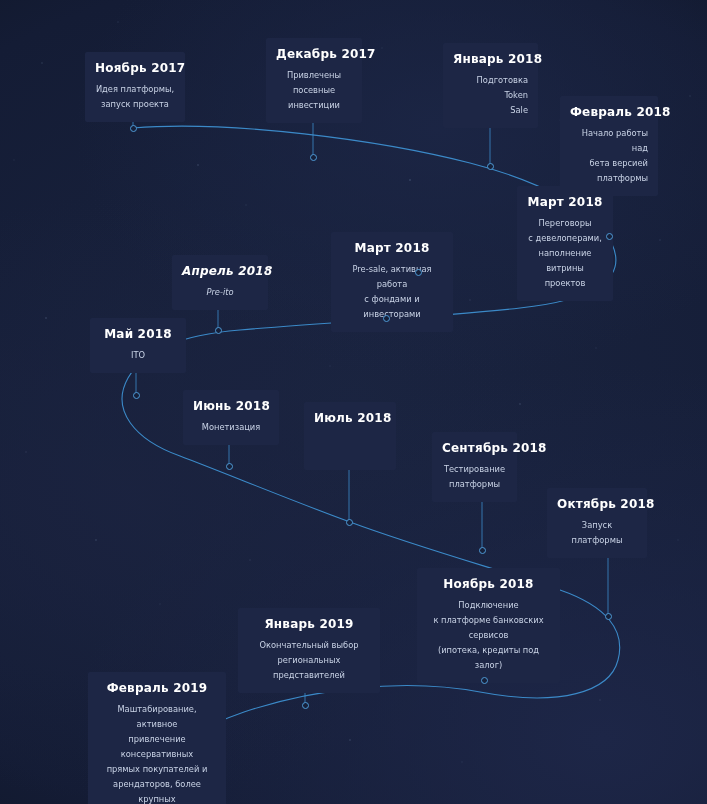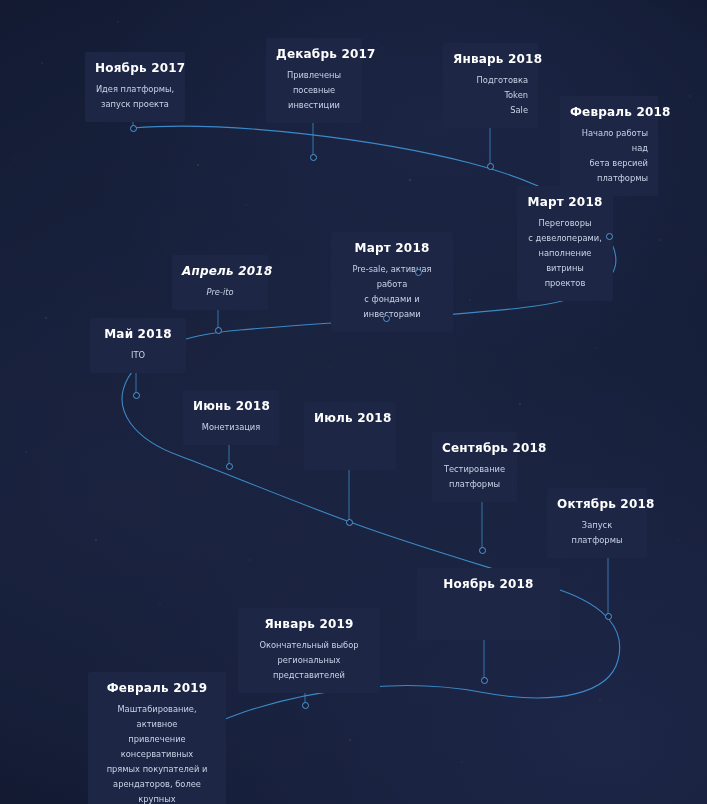--- a/index.html
+++ b/index.html
@@ -157,20 +157,21 @@
       <div class="card" style="left: 432px; top: 432px; width: 85px; min-height: 54px; background: rgb(29, 38, 69);">
         <div class="t">Сентябрь 2018</div>
         <div class="d">Тестирование<br>платформы</div>
       </div>
       <div class="card" style="left: 547px; top: 488px; width: 100px; min-height: 50px; background: rgb(29, 38, 69);">
         <div class="t">Октябрь 2018</div>
         <div class="d">Запуск платформы</div>
       </div>
       <div class="card" style="left: 417px; top: 568px; width: 143px; min-height: 72px; background: rgb(29, 38, 69);">
         <div class="t">Ноябрь 2018</div>
+        <div class="d">Подключение<br>к платформе банковских сервисов<br>(ипотека, кредиты под залог)</div>
       </div>
       <div class="card" style="left: 238px; top: 608px; width: 142px; min-height: 58px; background: rgb(29, 38, 69);">
         <div class="t">Январь 2019</div>
         <div class="d">Окончательный выбор<br>региональных представителей</div>
       </div>
       <div class="card" style="left: 88px; top: 672px; width: 138px; min-height: 92px; background: rgb(29, 38, 69);">
         <div class="t">Февраль 2019</div>
         <div class="d">Маштабирование, активное<br>привлечение консервативных<br>прямых покупателей и<br>арендаторов, более крупных<br>фондов</div>
       </div>
     </div>

